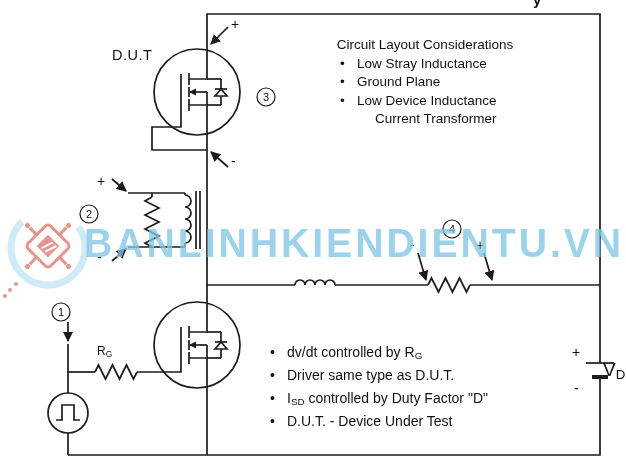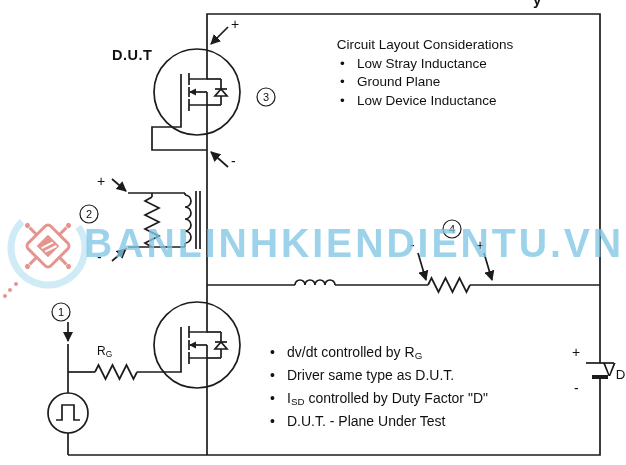--- a/index.html
+++ b/index.html
@@ -7,21 +7,21 @@
     position:relative;width:626px;height:465px;background:#ffffff;
     overflow:hidden;font-family:"Liberation Sans",sans-serif;color:#111;
   }
   .circuit{position:absolute;left:0;top:0;}
   .wire{stroke:#1c1c1c;stroke-width:1.7;fill:none;}
   .thick{stroke:#1c1c1c;stroke-width:4;fill:none;}
   .term{font-size:14px;fill:#111;font-family:"Liberation Sans",sans-serif;}
   .callout circle{fill:#ffffff;stroke:#1c1c1c;stroke-width:1.2;}
   .callout text{font-size:11px;fill:#111;text-anchor:middle;font-family:"Liberation Sans",sans-serif;}
   .abs{position:absolute;}
-  .dut-label{left:112px;top:47px;font-size:14.5px;font-weight:bold;letter-spacing:.5px;}
+  .dut-label{left:112px;top:47px;font-size:14.5px;font-weight:normal;letter-spacing:.5px;}
   .partial-title{left:533px;top:-9px;font-size:15px;font-weight:bold;}
   .layout-notes{left:318px;top:36px;width:214px;font-size:13.5px;line-height:18.5px;text-align:center;}
   .layout-notes .ln-item{text-align:left;padding-left:22px;}
   .layout-notes .ln-cont{text-align:left;padding-left:57px;}
   .op-notes{left:270px;top:343px;font-size:14px;line-height:19.5px;}
   .blt{display:inline-block;width:17px;}
   .sub{font-size:0.7em;vertical-align:-0.25em;}
   .rg-label{left:97px;top:344px;font-size:12px;}
   .vdd-label{left:603px;top:359px;font-size:19px;}
   .watermark{left:0;top:0;width:626px;height:465px;pointer-events:none;margin-top:20px;}
@@ -192,34 +192,35 @@
     <div class="ln-title">Circuit Layout Considerations</div>
     <div class="ln-item">
       <span class="blt">•</span><span>Low Stray Inductance</span>
     </div>
     <div class="ln-item">
       <span class="blt">•</span><span>Ground Plane</span>
     </div>
     <div class="ln-item">
       <span class="blt">•</span><span>Low Device Inductance</span>
     </div>
+    <div class="ln-cont">Current Transformer</div>
   </div>
 
   <div class="abs op-notes">
     <div class="note-row">
       <span class="blt">•</span><span>dv/dt controlled by R</span><span class="sub">G</span><span></span>
     </div>
     <div class="note-row">
       <span class="blt">•</span><span>Driver same type as D.U.T.</span><span class="sub"></span><span></span>
     </div>
     <div class="note-row">
       <span class="blt">•</span><span>I</span><span class="sub">SD</span><span> controlled by Duty Factor "D"</span>
     </div>
     <div class="note-row">
-      <span class="blt">•</span><span>D.U.T. - Plane Under Test</span><span class="sub"></span><span></span>
+      <span class="blt">•</span><span>D.U.T. - Device Under Test</span><span class="sub"></span><span></span>
     </div>
   </div>
 
   <div class="abs rg-label">
     <span>R</span><span class="sub">G</span>
   </div>
 
   <div class="abs vdd-label">
     <span>V</span><span class="sub">DD</span>
   </div>

